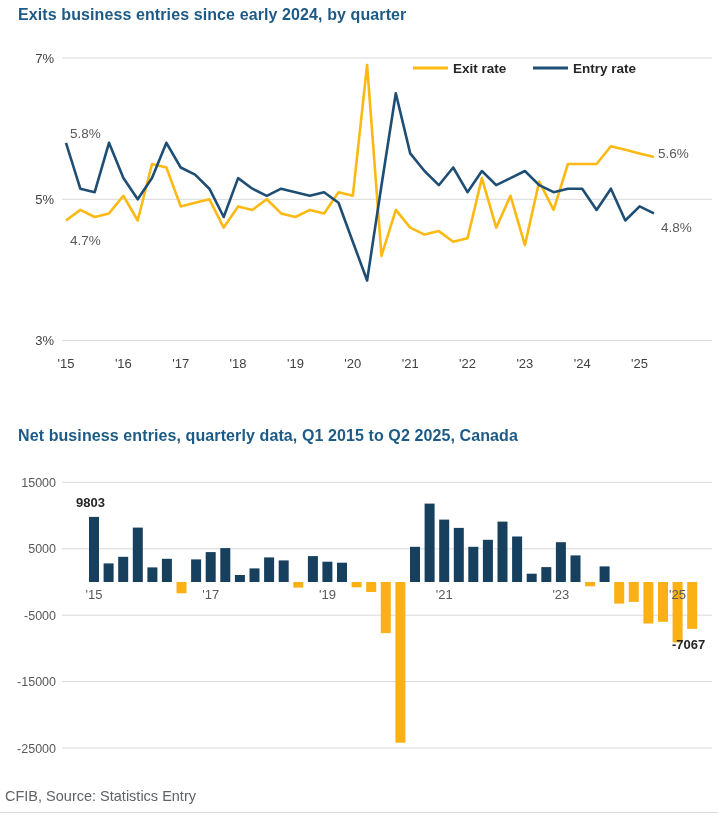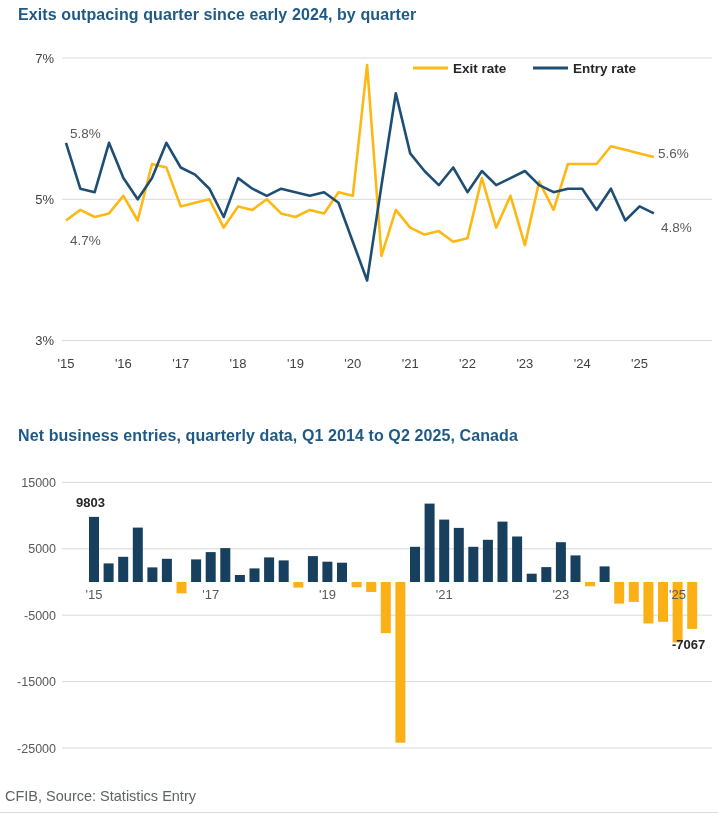--- a/index.html
+++ b/index.html
@@ -11,23 +11,23 @@
   .footer{position:absolute;left:5px;top:788px;font-size:14.5px;color:#5f6368;}
   .bottom-rule{position:absolute;left:0;top:812px;width:718px;height:1px;background:#dcdcdc;}
   svg.overlay{position:absolute;left:0;top:0;}
   text{font-family:"Liberation Sans",sans-serif;}
 </style>
 </head>
 <body>
 
 <div class="page">
 
-  <div class="chart-title" id="title-top">Exits outpacing quarter since early 2024, by quarter</div>
+  <div class="chart-title" id="title-top">Exits business entries since early 2024, by quarter</div>
 
-  <div class="chart-title" id="title-bottom">Net business entries, quarterly data, Q1 2014 to Q2 2025, Canada</div>
+  <div class="chart-title" id="title-bottom">Net business entries, quarterly data, Q1 2015 to Q2 2025, Canada</div>
 
   <svg class="overlay" id="canvas" width="718" height="816" viewBox="0 0 718 816">
       <line x1="62" y1="58" x2="712" y2="58" stroke="#d9d9d9" stroke-width="1"></line>
       <text x="54" y="62.5" text-anchor="end" font-size="13px" fill="#404040">7%</text>
       <line x1="62" y1="199.3" x2="712" y2="199.3" stroke="#d9d9d9" stroke-width="1"></line>
       <text x="54" y="203.8" text-anchor="end" font-size="13px" fill="#404040">5%</text>
       <line x1="62" y1="340.6" x2="712" y2="340.6" stroke="#d9d9d9" stroke-width="1"></line>
       <text x="54" y="345.1" text-anchor="end" font-size="13px" fill="#404040">3%</text>
       <text x="66" y="368" text-anchor="middle" font-size="13px" fill="#404040">'15</text>
       <text x="123.36" y="368" text-anchor="middle" font-size="13px" fill="#404040">'16</text>

